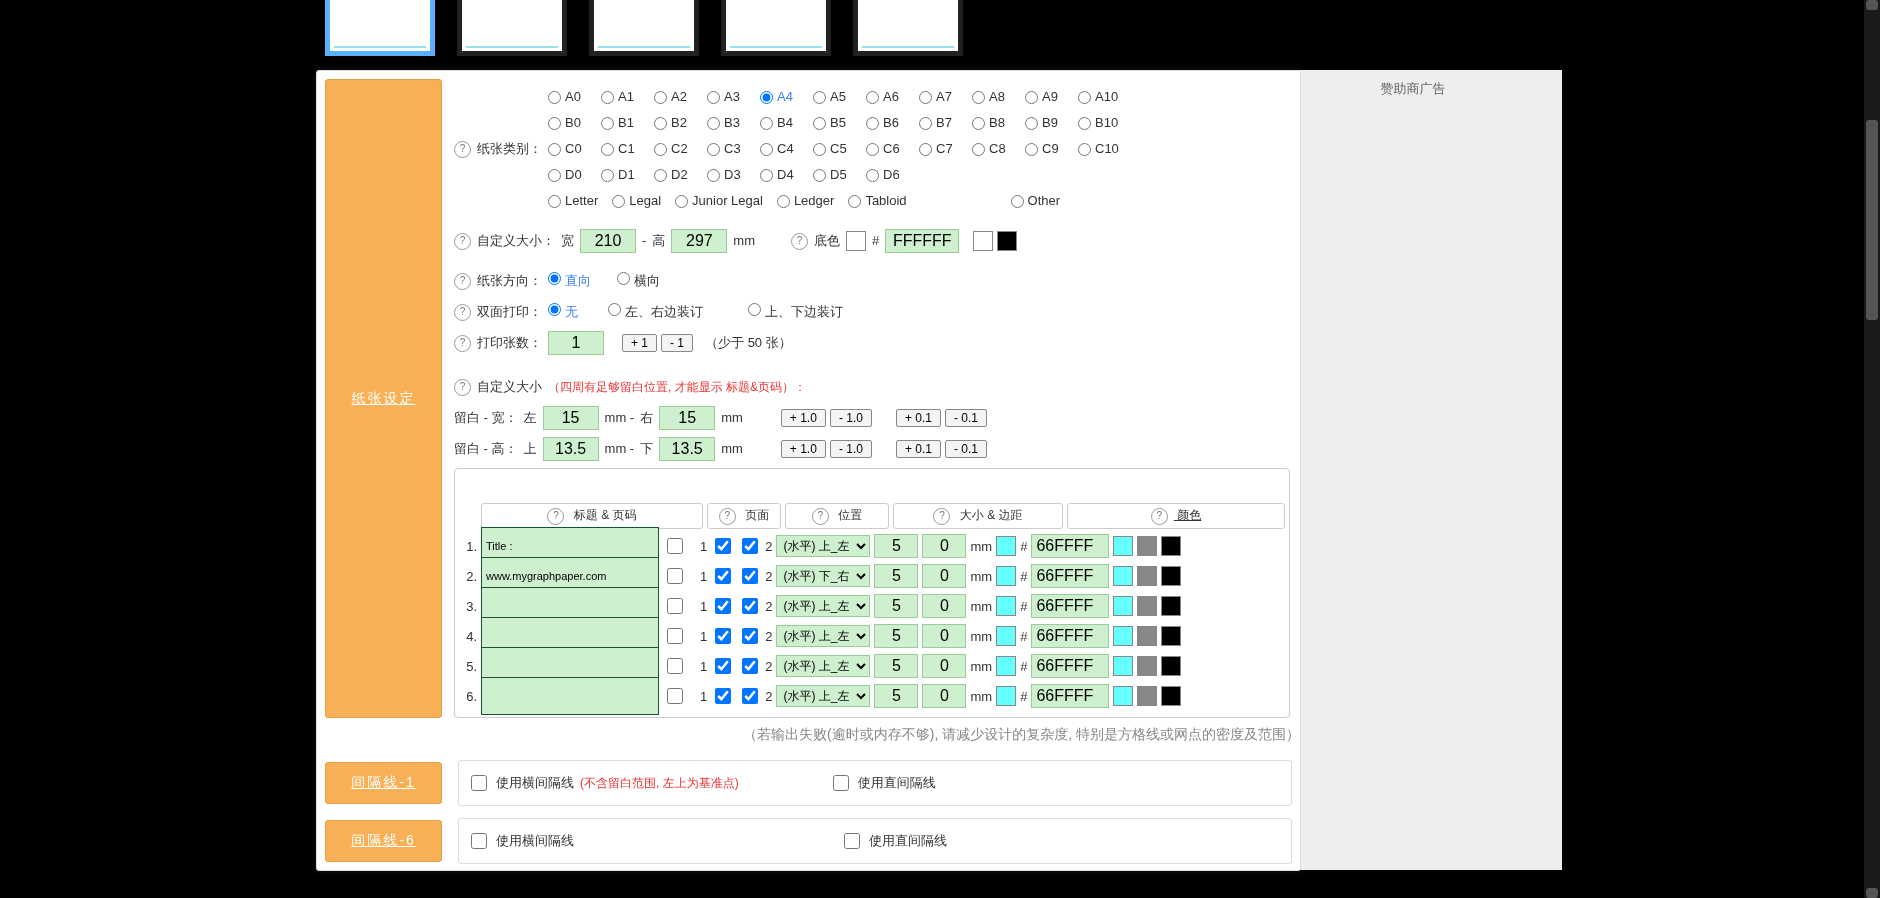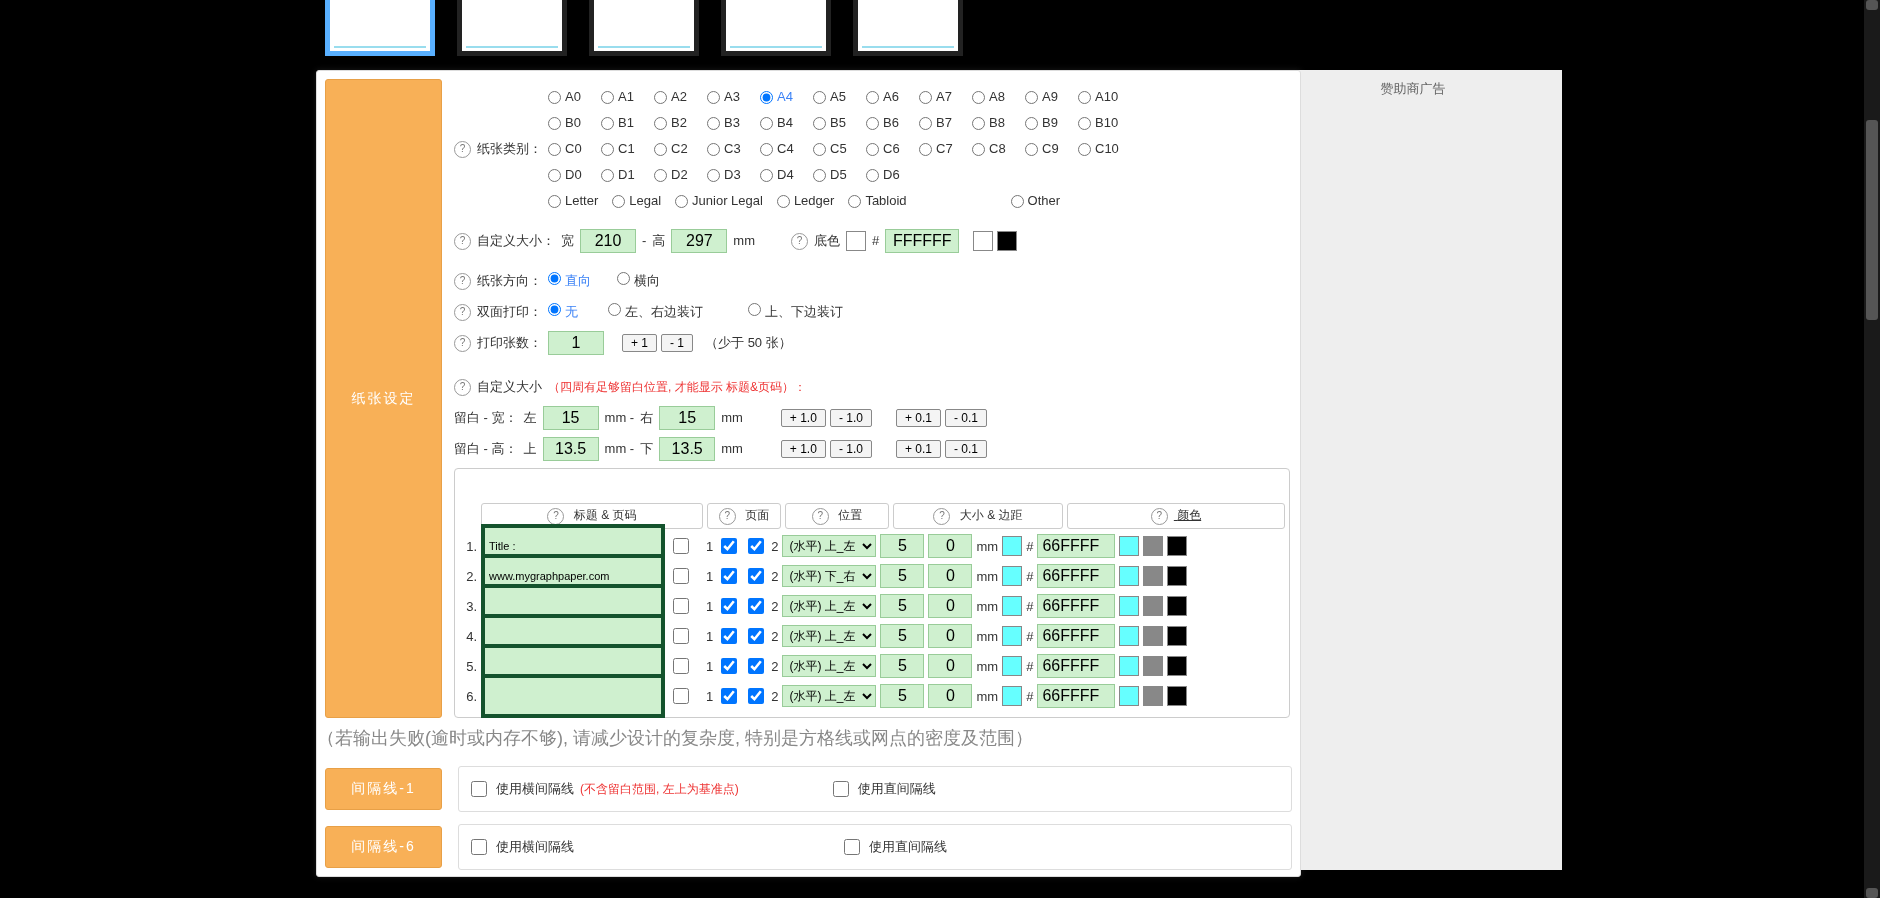--- a/index.html
+++ b/index.html
@@ -5,21 +5,21 @@
   html, body { margin:0; padding:0; background:#000; font-family:Arial,"Microsoft YaHei",sans-serif; font-size:13px; color:#333; }
   .page { width:1880px; height:898px; position:relative; overflow:hidden; }
   .scrollbar { position:absolute; right:0; top:0; width:16px; height:100%; background:#1a1a1a; }
   .scrollbar-thumb { position:absolute; left:2px; width:12px; background:#555; border-radius:3px; }
   .thumbs { position:absolute; left:325px; top:0; display:flex; gap:22px; }
   .thumb { width:110px; height:56px; background:#fff; border:5px solid #222; border-top:none; box-sizing:border-box; position:relative; }
   .thumb.sel { border-color:#59b0ff; }
   .thumb::after { content:""; position:absolute; left:4px; right:4px; bottom:3px; height:2px; background:#9de; }
   .main { position:absolute; left:316px; top:70px; width:983px; background:#fff; border-radius:3px; box-shadow:0 0 6px rgba(255,255,255,.1); border:1px solid #ddd; }
   .section { display:flex; }
-  .side-tab { width:115px; background:#f8b057; color:#fff; display:flex; align-items:center; justify-content:center; font-size:14px; letter-spacing:2px; border:1px solid #e8a047; border-radius:3px; margin:8px; }
+  .side-tab { width:115px; background:#f8b057; color:#fff; display:flex; align-items:center; justify-content:center; font-size:14px; letter-spacing:2px; border:1px solid #e8a047; border-radius:3px; margin:8px;text-decoration:underline; }
   .side-tab.small { min-height:40px; }
   .content { flex:1; padding:8px 10px 8px 4px; }
   .row { display:flex; align-items:center; flex-wrap:wrap; margin:5px 0; line-height:26px; }
   .help { display:inline-block; width:15px; height:15px; border:1px solid #999; border-radius:50%; font-size:10px; line-height:14px; text-align:center; color:#777; margin-right:6px; }
   .lbl { margin-right:6px; }
   .radio-grid { display:inline-block; }
   .radio-grid .r-row { display:flex; }
   .r-cell { width:53px; display:flex; align-items:center; }
   .r-cell.wide { width:auto; margin-right:14px; }
   input[type=radio] { margin:0 4px 0 0; }
@@ -36,26 +36,26 @@
   .tp-table { border:1px solid #ccc; border-radius:4px; margin-top:6px; padding:4px; }
   .tp-head, .tp-row { display:flex; align-items:center; gap:4px; }
   .tp-head > div { border:1px solid #ccc; border-radius:3px; text-align:center; padding:3px 0; font-size:12px;margin-top:30px; }
   .col-tp { flex:0 0 220px; }
   .col-pg { flex:0 0 72px; }
   .col-pos { flex:0 0 102px; }
   .col-sz { flex:0 0 168px; }
   .col-cl { flex:1;text-decoration:underline; }
   .tp-row { margin:4px 0; height:26px; }
   .idx { width:18px; text-align:right; }
-  .title-in { flex:0 0 168px; background:#cff0cf; border:4px solid #14532d; font-size:11px; padding:12px 4px; }
+  .title-in { flex:0 0 168px; background:#cff0cf; border:1px solid #14532d; font-size:11px; padding:12px 4px; }
   .chk { width:16px; height:16px; }
   .sel-pos { background:#cff0cf; border:1px solid #9c9; font-size:12px; padding:2px; width:94px; }
   .sw-set { display:flex; gap:4px; }
   .dl-btn { display:block; margin:10px auto 4px; width:792px; padding:10px 0; text-align:center; font-size:16px; letter-spacing:2px; border:1px solid #aaa; border-radius:4px; background:linear-gradient(#fdfdfd,#e6e6e6); cursor:pointer;}
-  .dl-note { text-align:left; color:#888; font-size:18px; margin-bottom:10px;}
+  .dl-note { text-align:right; color:#888; font-size:14px; margin-bottom:10px;}
   .divider-box { margin:6px 8px; border:1px solid #ddd; border-radius:3px; padding:6px 8px; display:flex; align-items:center; }
   .sponsor { position:absolute; left:1264px; top:70px; width:298px; height:800px; background:#eee; }
   .sponsor-h { text-align:center; color:#666; padding:10px 0; font-size:13px; }
 </style>
 </head>
 <body>
 <div class="page">
 
 <div class="scrollbar">
   <div class="scrollbar-thumb" style="top:0;height:10px"></div>

